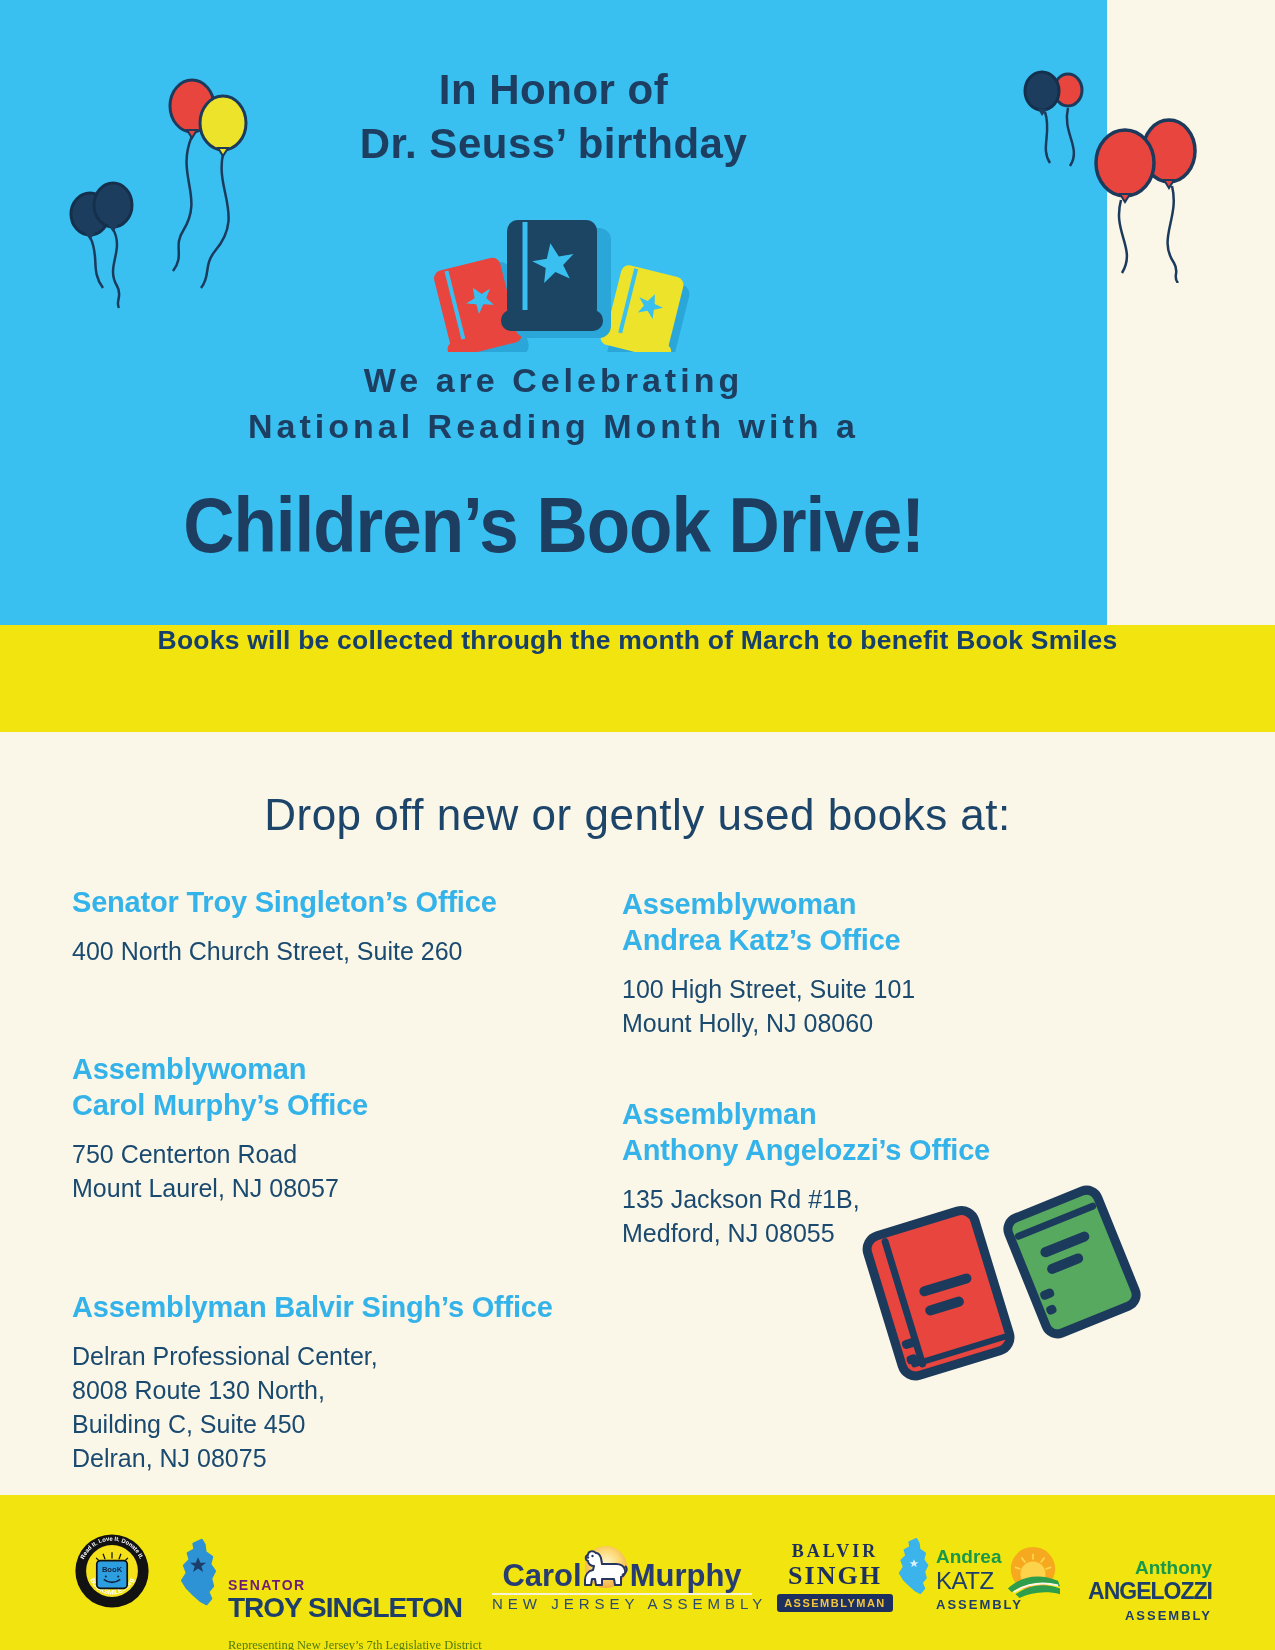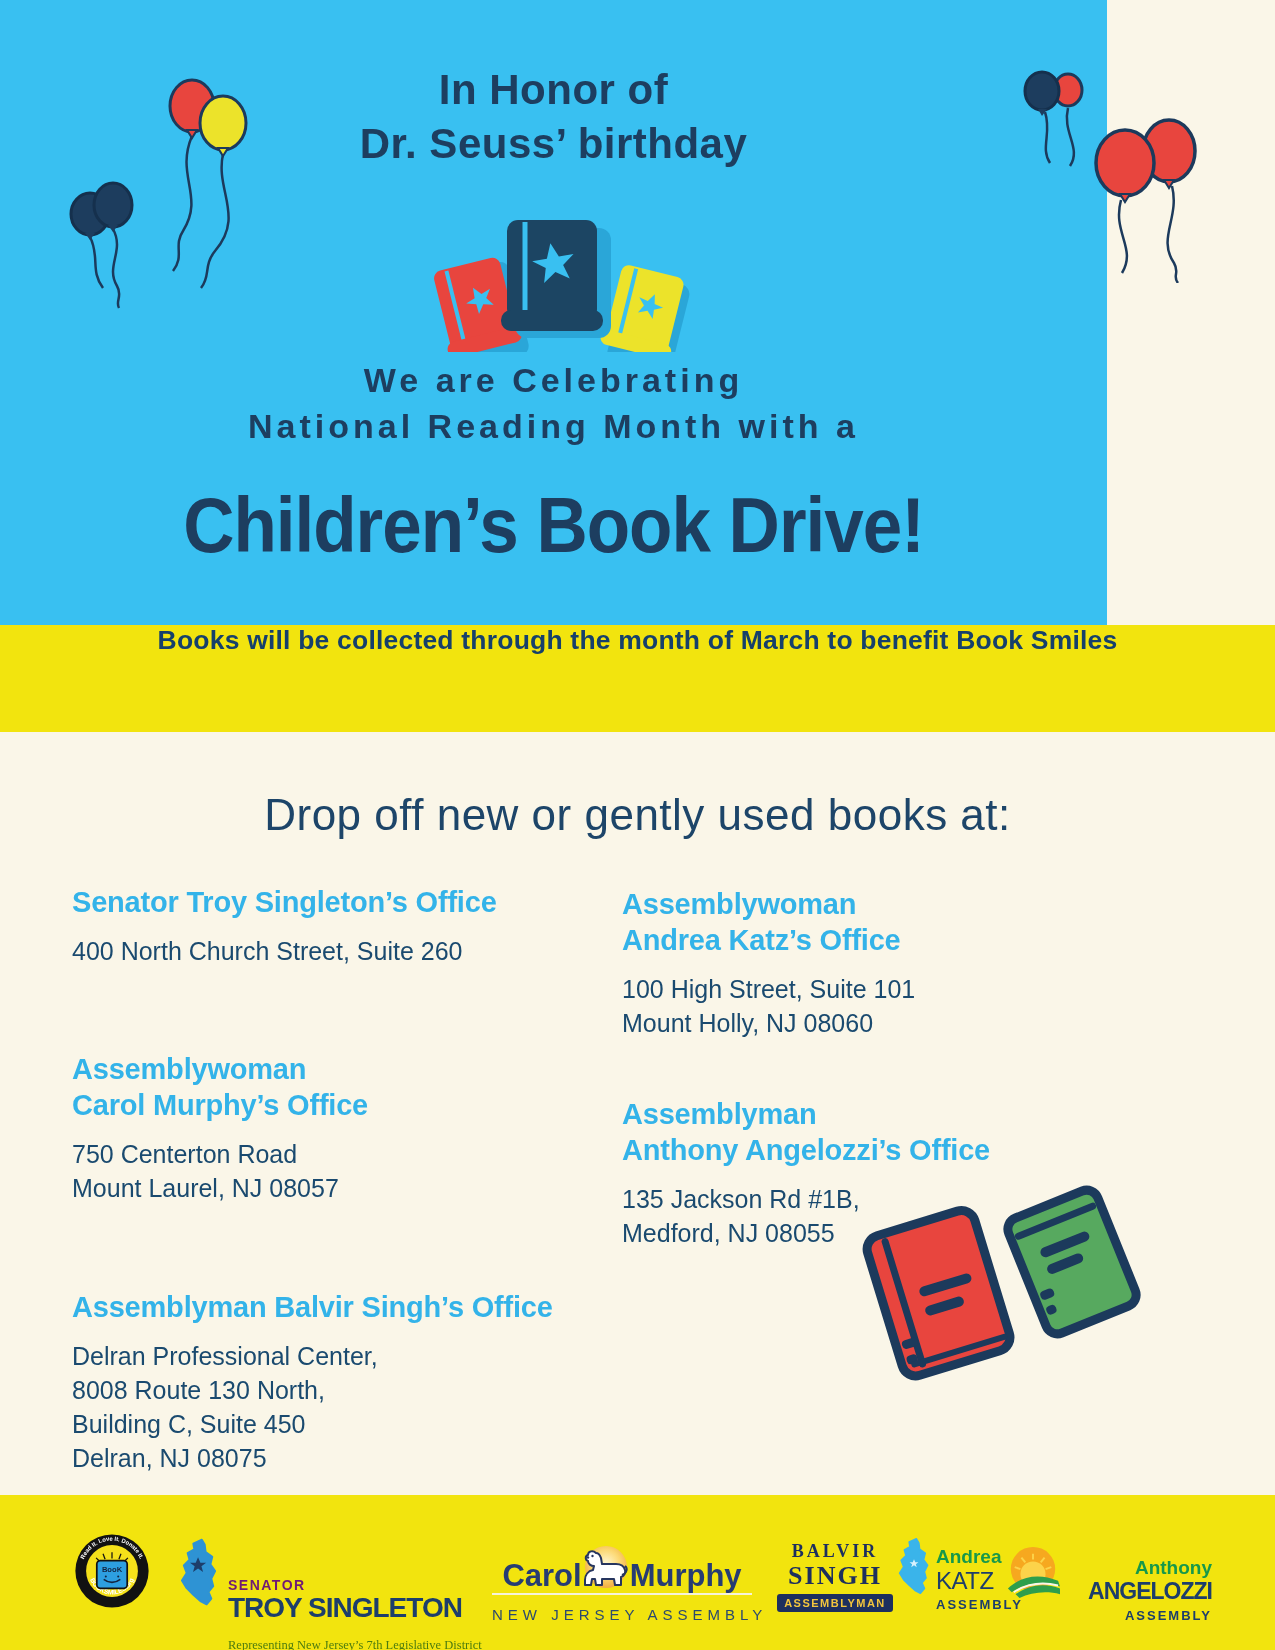--- a/index.html
+++ b/index.html
@@ -45,21 +45,21 @@
   .singleton .nj{position:absolute;left:0;top:0;}
   .s-text{margin-left:48px;padding-top:6px;}
   .s-pre{font-size:14px;font-weight:700;color:#701a75;letter-spacing:1.5px;margin-top:34px;}
   .s-name{font-size:28px;font-weight:700;color:#1d3e6b;letter-spacing:-1px;line-height:30px;}
   .s-tag{font-family:"Liberation Serif",serif;font-size:12.5px;color:#4d7c0f;margin-top:15px;}
   .murphy{position:absolute;left:492px;top:44px;width:260px;text-align:center;}
   .m-row{display:flex;align-items:flex-end;justify-content:center;height:52px;}
   .m-name{font-size:31px;font-weight:700;color:#263c73;line-height:30px;}
   .m-dog{margin:0 -4px -3px -4px;position:relative;z-index:1;}
   .m-sub{font-size:15px;letter-spacing:5px;color:#2c4a6e;border-top:2px solid #f6f3da;
-         margin-top:2px;padding-top:11px;white-space:nowrap;}
+         margin-top:2px;padding-top:0;white-space:nowrap;}
   .singh{position:absolute;left:770px;top:46px;width:130px;text-align:center;}
   .singh .nj2{position:absolute;right:-30px;top:-3px;z-index:0;}
   .sg-first{position:relative;z-index:1;font-family:"Liberation Serif",serif;font-size:18px;
             font-weight:700;letter-spacing:3px;color:#1d2f5e;}
   .sg-last{position:relative;z-index:1;font-family:"Liberation Serif",serif;font-size:26px;
            font-weight:700;letter-spacing:2px;color:#1d2f5e;line-height:28px;}
   .sg-badge{position:relative;z-index:1;display:inline-block;background:#1d2f5e;color:#f3c53d;
             font-size:11px;font-weight:700;letter-spacing:1.5px;padding:3px 7px;border-radius:3px;margin-top:4px;}
   .katz{position:absolute;left:936px;top:51px;width:110px;text-align:left;}
   .angelozzi{position:absolute;left:1072px;top:62px;width:140px;text-align:right;}

